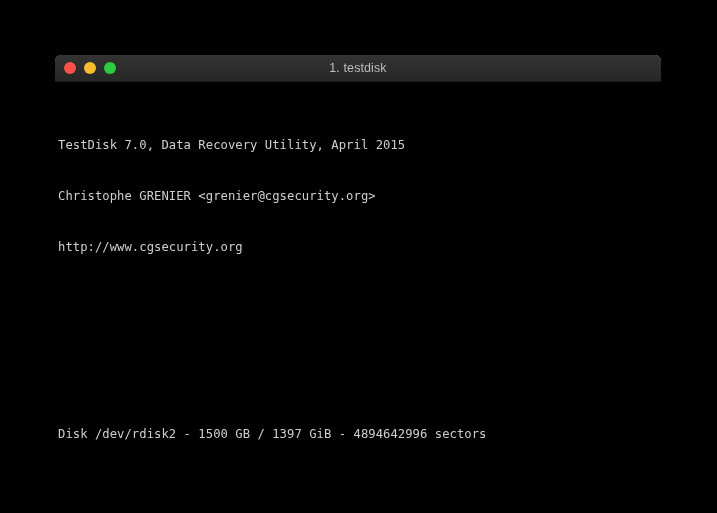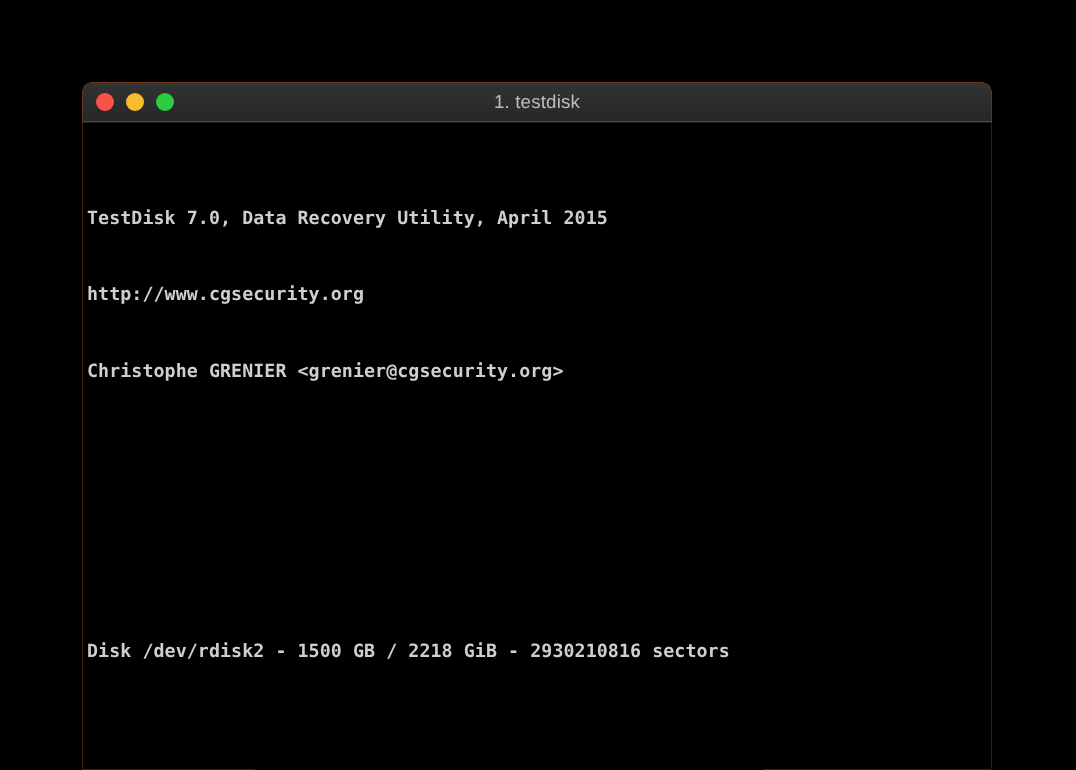--- a/index.html
+++ b/index.html
@@ -82,21 +82,20 @@
     font-size: 12.2px;
     line-height: 17px;
     color: #cfcfcf;
     white-space: pre;
     letter-spacing: 0.05px;
   }
 
   .line {
     height: 17px;
     white-space: pre;
-    font-weight: bold;
   }
   .line.blank { color: transparent; }
 
   #disk-line   { margin-top: 0; }
 </style>
 </head>
 <body>
 
 <div id="screen">
 
@@ -107,27 +106,27 @@
         <span class="light light-close"></span>
         <span class="light light-minimize"></span>
         <span class="light light-zoom"></span>
       </div>
       <div id="window-title">1. testdisk</div>
     </div>
 
     <div id="terminal-body">
 
       <div class="line">TestDisk 7.0, Data Recovery Utility, April 2015</div>
+      <div class="line">Christophe GRENIER &lt;grenier@cgsecurity.org&gt;</div>
       <div class="line">http://www.cgsecurity.org</div>
-      <div class="line">Christophe GRENIER &lt;grenier@cgsecurity.org&gt;</div>
 
       <div class="line blank">&nbsp;</div>
       <div class="line blank">&nbsp;</div>
 
-      <div class="line" id="disk-line">Disk /dev/rdisk2 - 1500 GB / 2218 GiB - 2930210816 sectors</div>
+      <div class="line" id="disk-line">Disk /dev/rdisk2 - 1500 GB / 1397 GiB - 4894642996 sectors</div>
 
 
       
 
       
       
       
       
       
       

